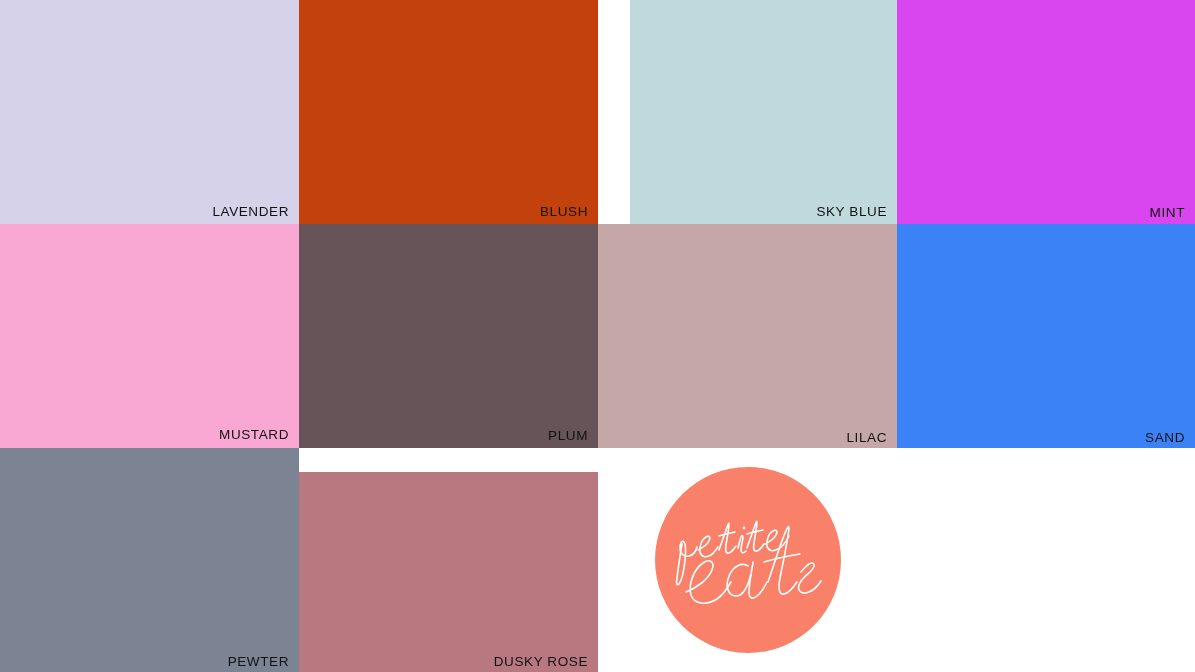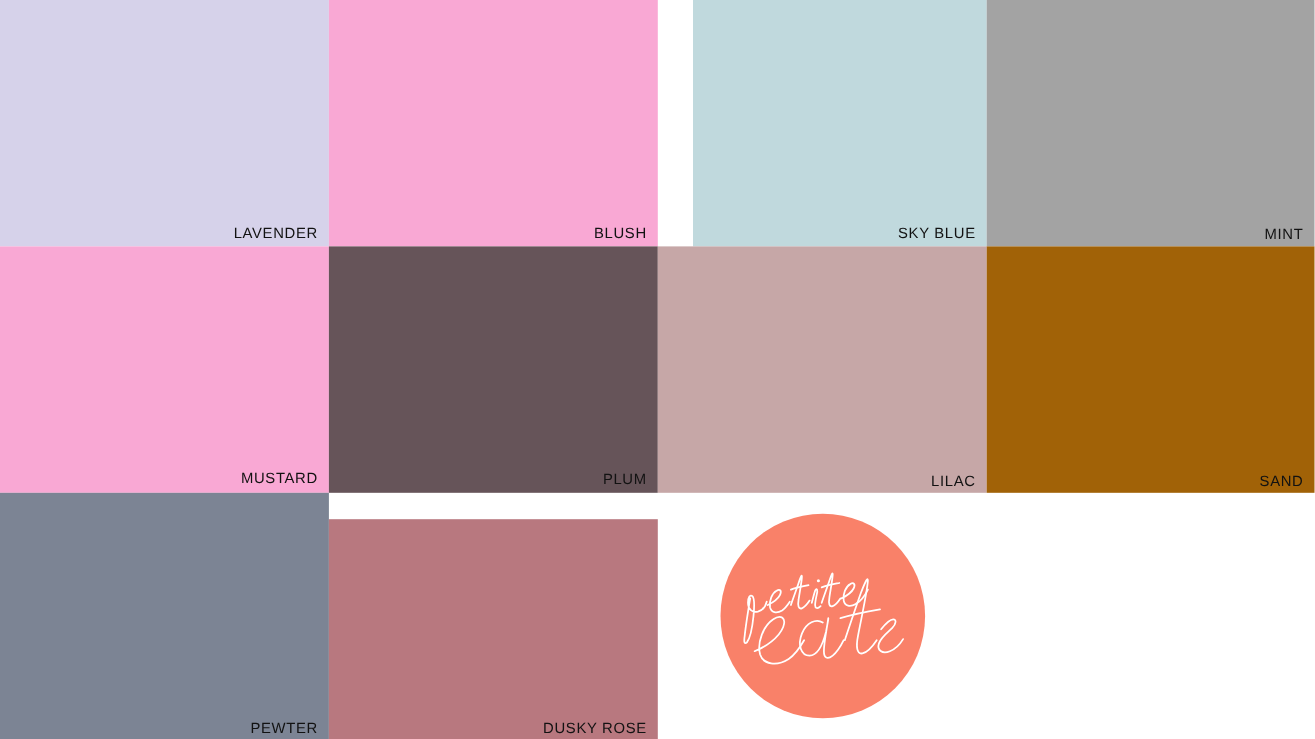--- a/index.html
+++ b/index.html
@@ -76,41 +76,41 @@
   }
 </style>
 </head>
 <body>
 
 <div id="palette-board">
 
   <div class="swatch row1 cell-lavender" style="background-color: rgb(214, 210, 234);">
     <span class="swatch-label">LAVENDER</span>
   </div>
-  <div class="swatch row1 cell-blush" style="background-color: #f9a8d4;">
+  <div class="swatch row1 cell-blush" style="background-color: #c2410c;">
     <span class="swatch-label">BLUSH</span>
   </div>
   <div class="swatch row1 cell-sky-blue" style="background-color: rgb(192, 217, 221); margin-left: 32px;">
     <span class="swatch-label">SKY BLUE</span>
   </div>
 
-  <div class="swatch row2 cell-mint" style="background-color: #a3a3a3;">
+  <div class="swatch row2 cell-mint" style="background-color: #d946ef;">
     <span class="swatch-label">MINT</span>
   </div>
   <div class="swatch row2 cell-mustard" style="background-color: #f9a8d4;">
     <span class="swatch-label">MUSTARD</span>
   </div>
   <div class="swatch row2 cell-plum" style="background-color: rgb(102, 84, 89);">
     <span class="swatch-label">PLUM</span>
   </div>
   <div class="swatch row2 cell-lilac" style="background-color: rgb(198, 167, 167);">
     <span class="swatch-label">LILAC</span>
   </div>
 
-  <div class="swatch row3 cell-sand" style="background-color: #a16207; text-align: right;">
+  <div class="swatch row3 cell-sand" style="background-color: #3b82f6;">
     <span class="swatch-label">SAND</span>
   </div>
   <div class="swatch row3 cell-pewter" style="background-color: rgb(124, 132, 148);">
     <span class="swatch-label">PEWTER</span>
   </div>
   <div class="swatch row3 cell-dusky-rose" style="background-color: rgb(184, 120, 127); margin-top: 24px;">
     <span class="swatch-label">DUSKY ROSE</span>
   </div>
 
   <div class="logo-cell" style="background-color: rgb(255, 255, 255);">

